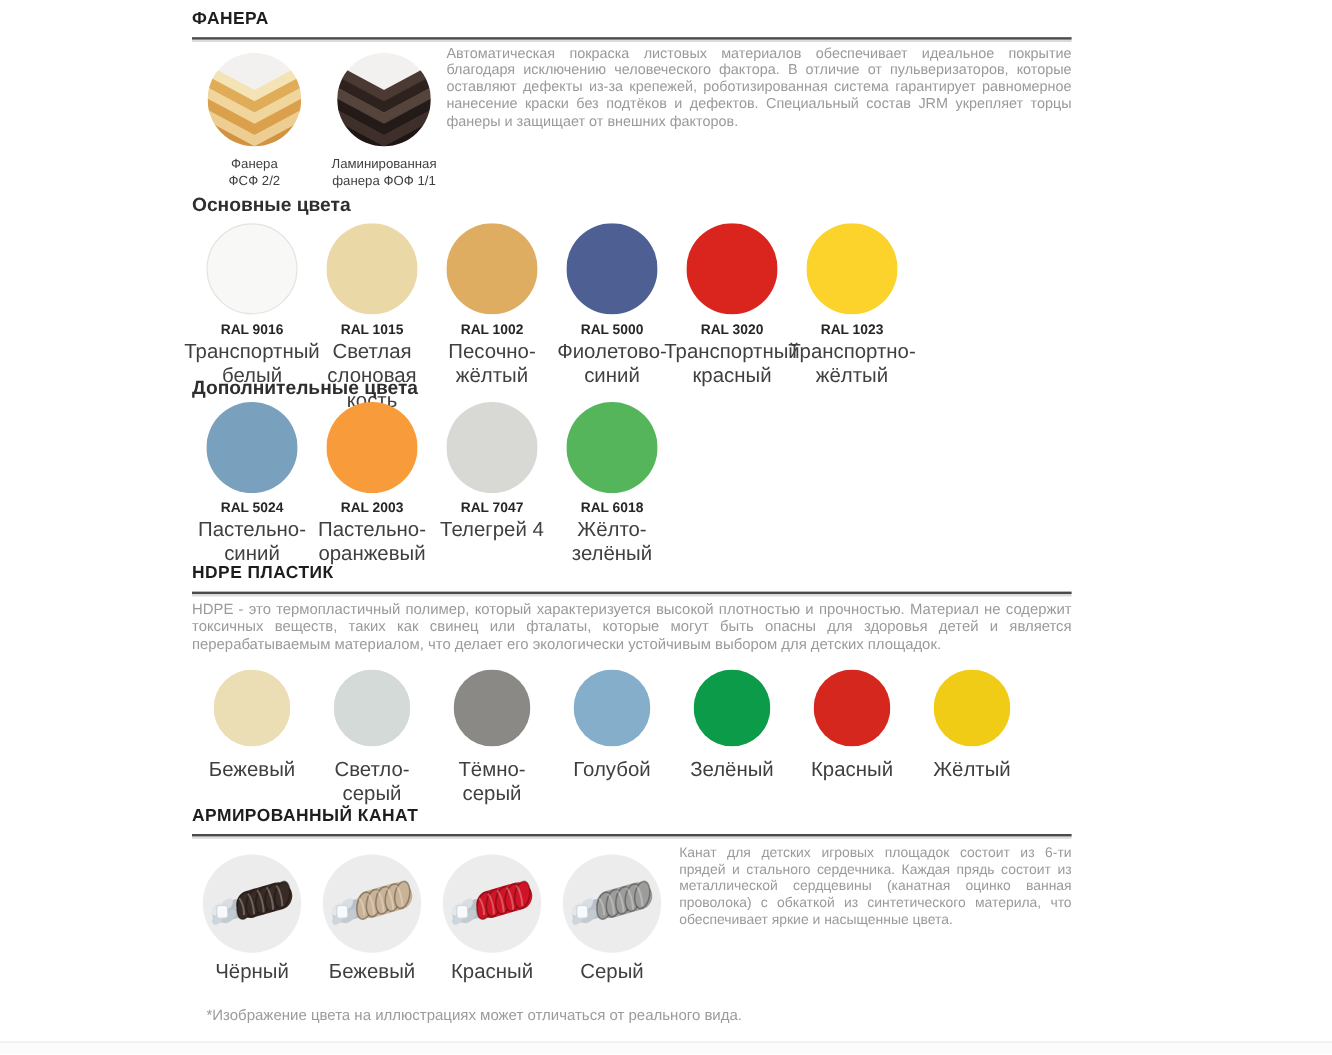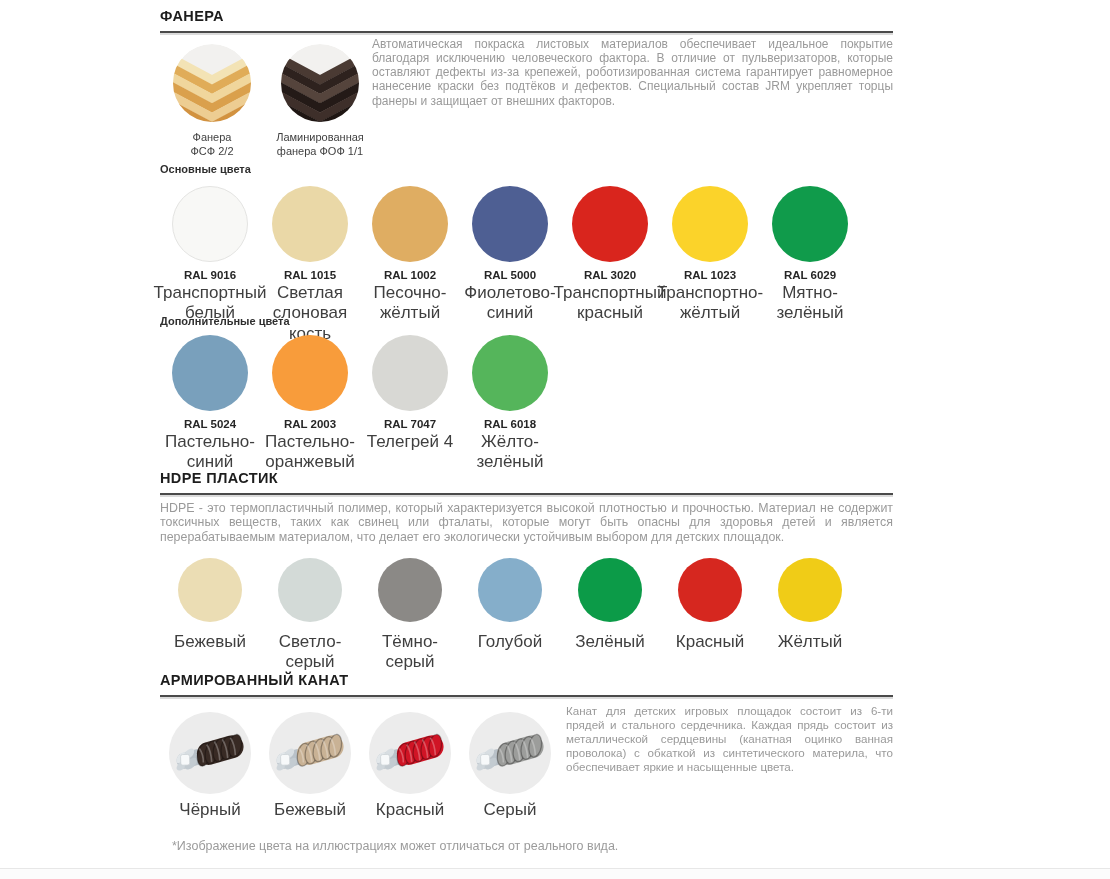--- a/index.html
+++ b/index.html
@@ -21,21 +21,21 @@
     box-shadow:0 2px 0 rgba(0,0,0,0.14);
   }
 
   
   .desc {
     position:absolute; text-align:justify; color:#9a9a9a;
     font-size:12px; line-height:1.18;
   }
 
   .subtitle {
-    position:absolute; left:0; font-size:11px; font-weight:bold; color:#2e2e2e;
+    position:absolute; left:0; font-size:16px; font-weight:bold; color:#2e2e2e;
   }
 
   
   .color-row { position:absolute; left:0; display:flex; }
   .color-col { width:100px; display:flex; flex-direction:column; align-items:center; }
   .swatch { border-radius:50%; border:1px solid transparent; }
   .swatch-lg { width:76px; height:76px; }
   .swatch-md { width:64px; height:64px; }
   .ral-code { margin-top:7px; font-size:11.5px; font-weight:bold; color:#262626; }
   .color-name {
@@ -162,25 +162,20 @@
 красный</div>
         </div>
 
         <div class="color-col">
           <div class="swatch swatch-lg" style="background-color: rgb(251, 211, 42);"></div>
           <div class="ral-code">RAL 1023</div>
           <div class="color-name">Транспортно-
 жёлтый</div>
         </div>
 
-        <div class="color-col">
-          <div class="swatch swatch-lg" style="background-color: rgb(16, 155, 75);"></div>
-          <div class="ral-code">RAL 6029</div>
-          <div class="color-name">Мятно-зелёный</div>
-        </div>
       </div>
 
     <div class="subtitle" style="top:315px;">Дополнительные цвета</div>
 
     <div class="color-row" style="top:335px;">
 
         <div class="color-col">
           <div class="swatch swatch-lg" style="background-color: rgb(121, 160, 188);"></div>
           <div class="ral-code">RAL 5024</div>
           <div class="color-name">Пастельно-

